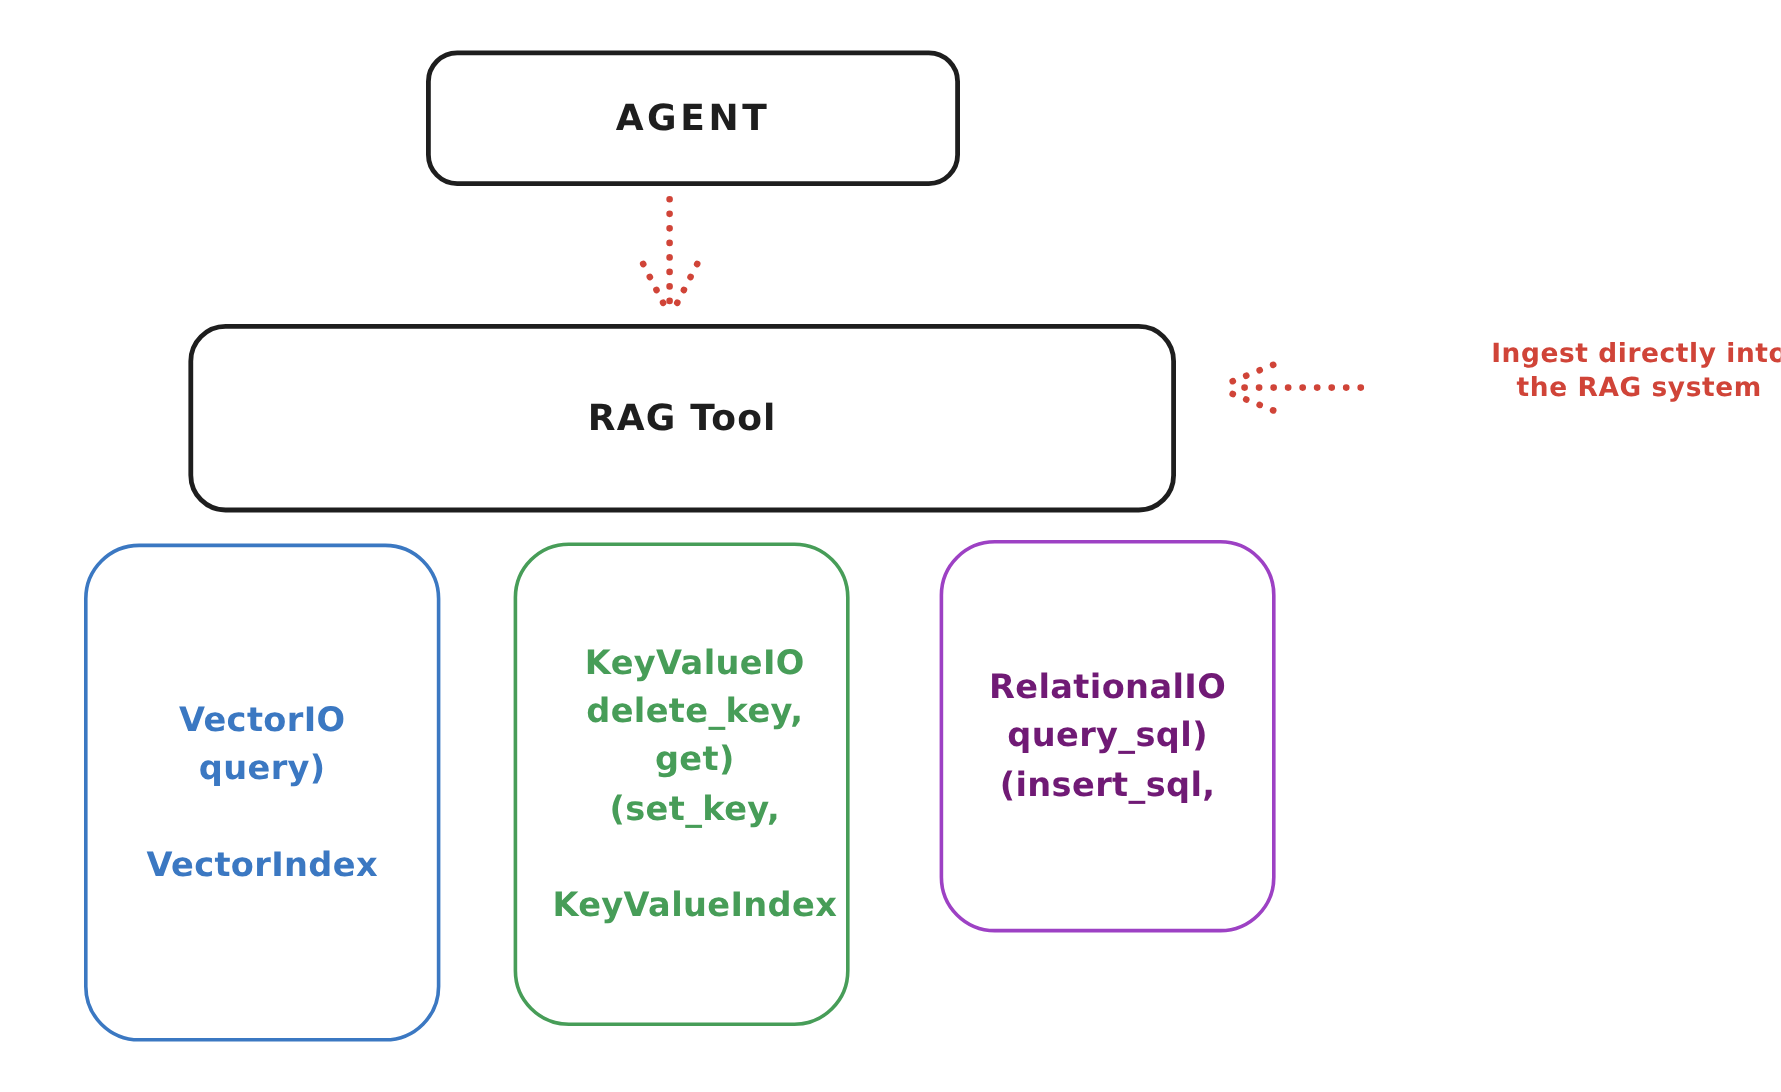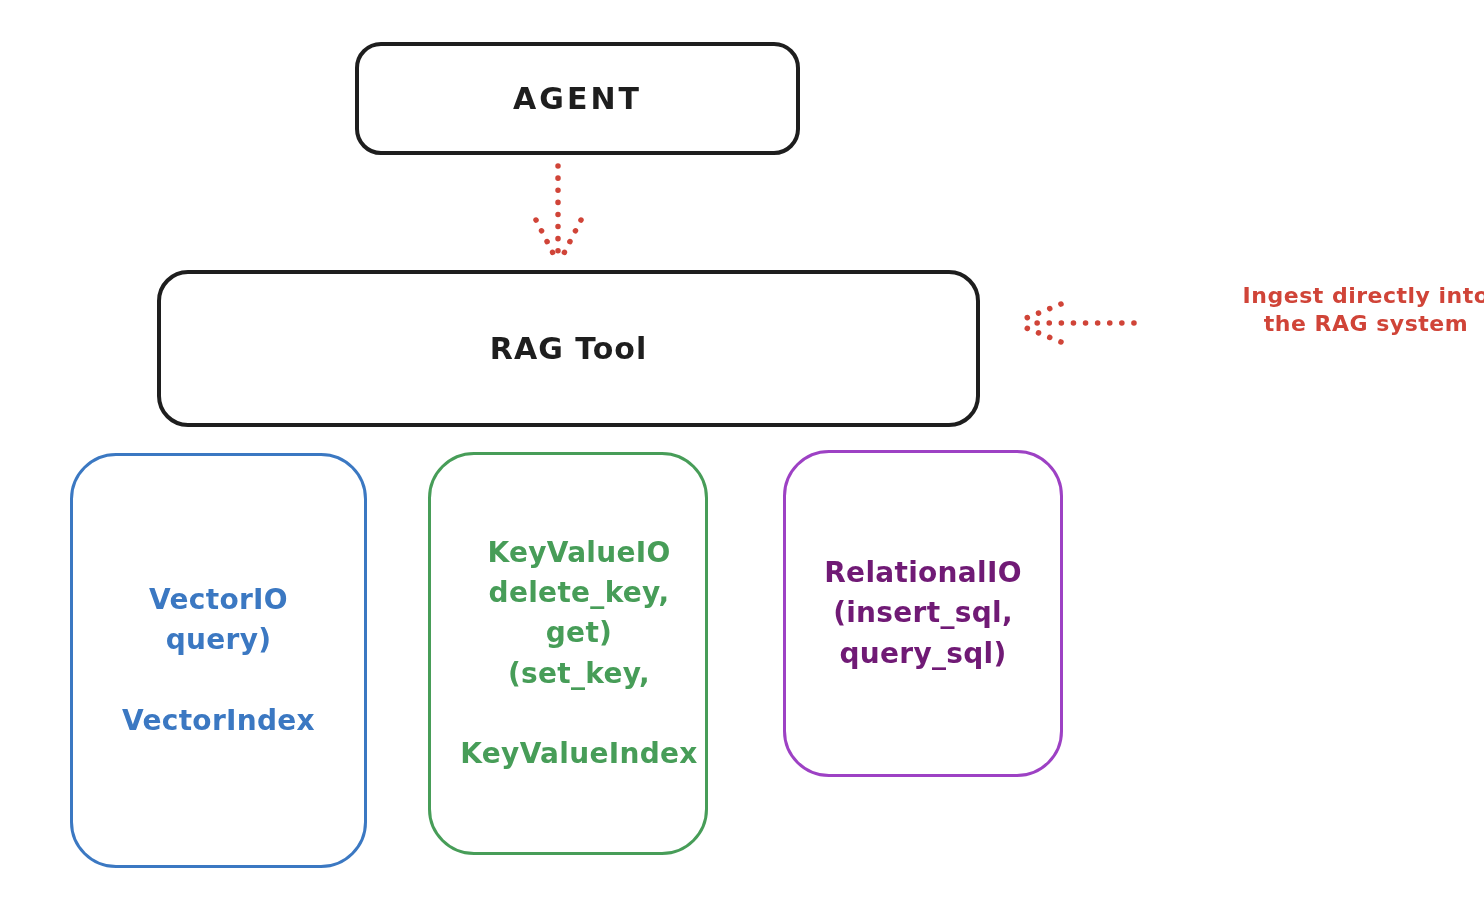--- a/index.html
+++ b/index.html
@@ -125,18 +125,18 @@
       <div>KeyValueIO</div>
       <div>delete_key, get)</div>
       <div>(set_key,</div>
     </div>
     <div class="index-label">KeyValueIndex</div>
   </div>
 
   <div class="node backend-node backend-purple">
     <div>
       <div>RelationalIO</div>
+      <div>query_sql)</div>
       <div>(insert_sql,</div>
-      <div>query_sql)</div>
     </div>
   </div>
 
 </div>
 
 </body></html>

